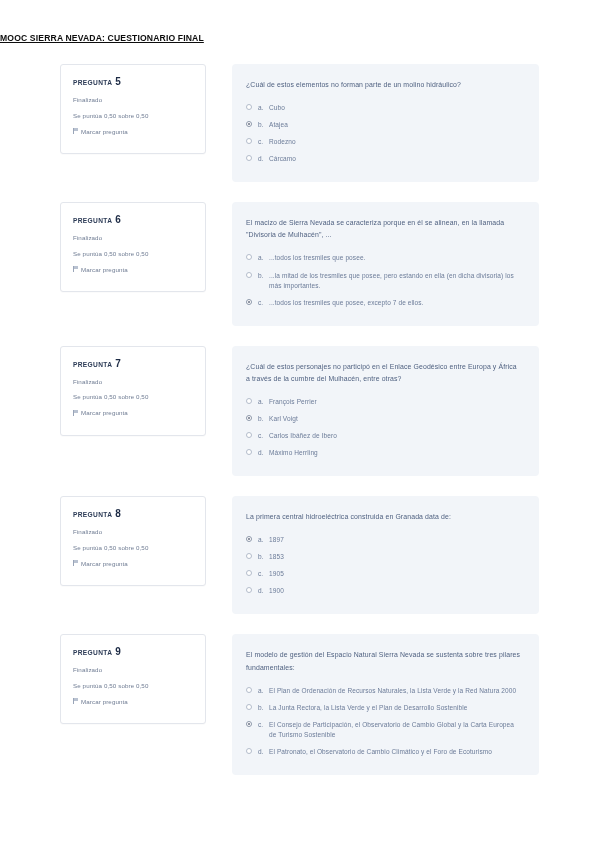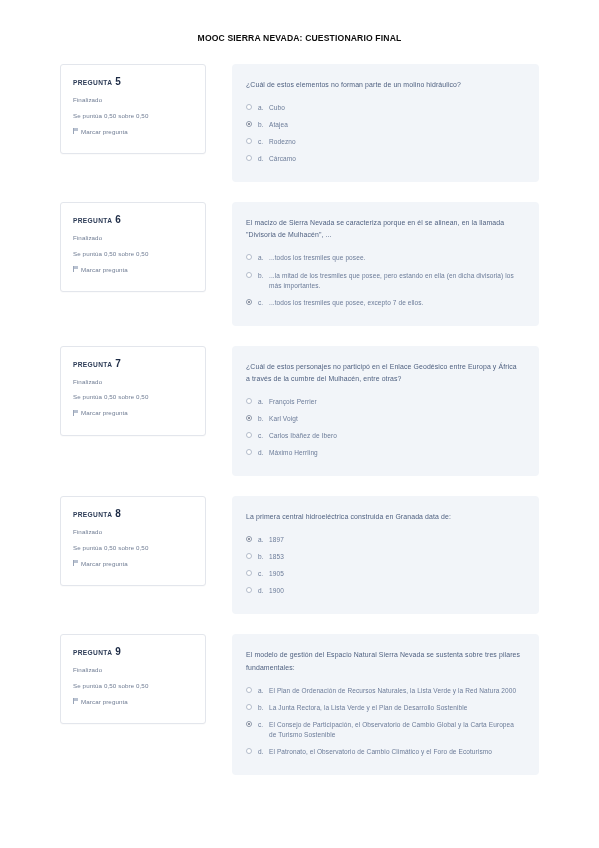--- a/index.html
+++ b/index.html
@@ -12,28 +12,29 @@
   }
   .page{
     width:599px;
     min-height:848px;
     position:relative;
     background:#ffffff;
     padding-top:0;
     box-sizing:border-box;
   }
   .doc-title{
-    text-align:center;
+    text-align:left;
     font-size:8.6px;
     font-weight:bold;
     color:#0d0d0d;
     letter-spacing:.15px;
     padding-top:33px;
     padding-bottom:0;
     margin:0;
+    text-decoration:underline;
   }
   .quiz{
     margin-top:21px;
     padding:0 60px 0 60px;
     box-sizing:border-box;
   }
   .qblock{
     display:flex;
     align-items:flex-start;
     margin-bottom:20px;

